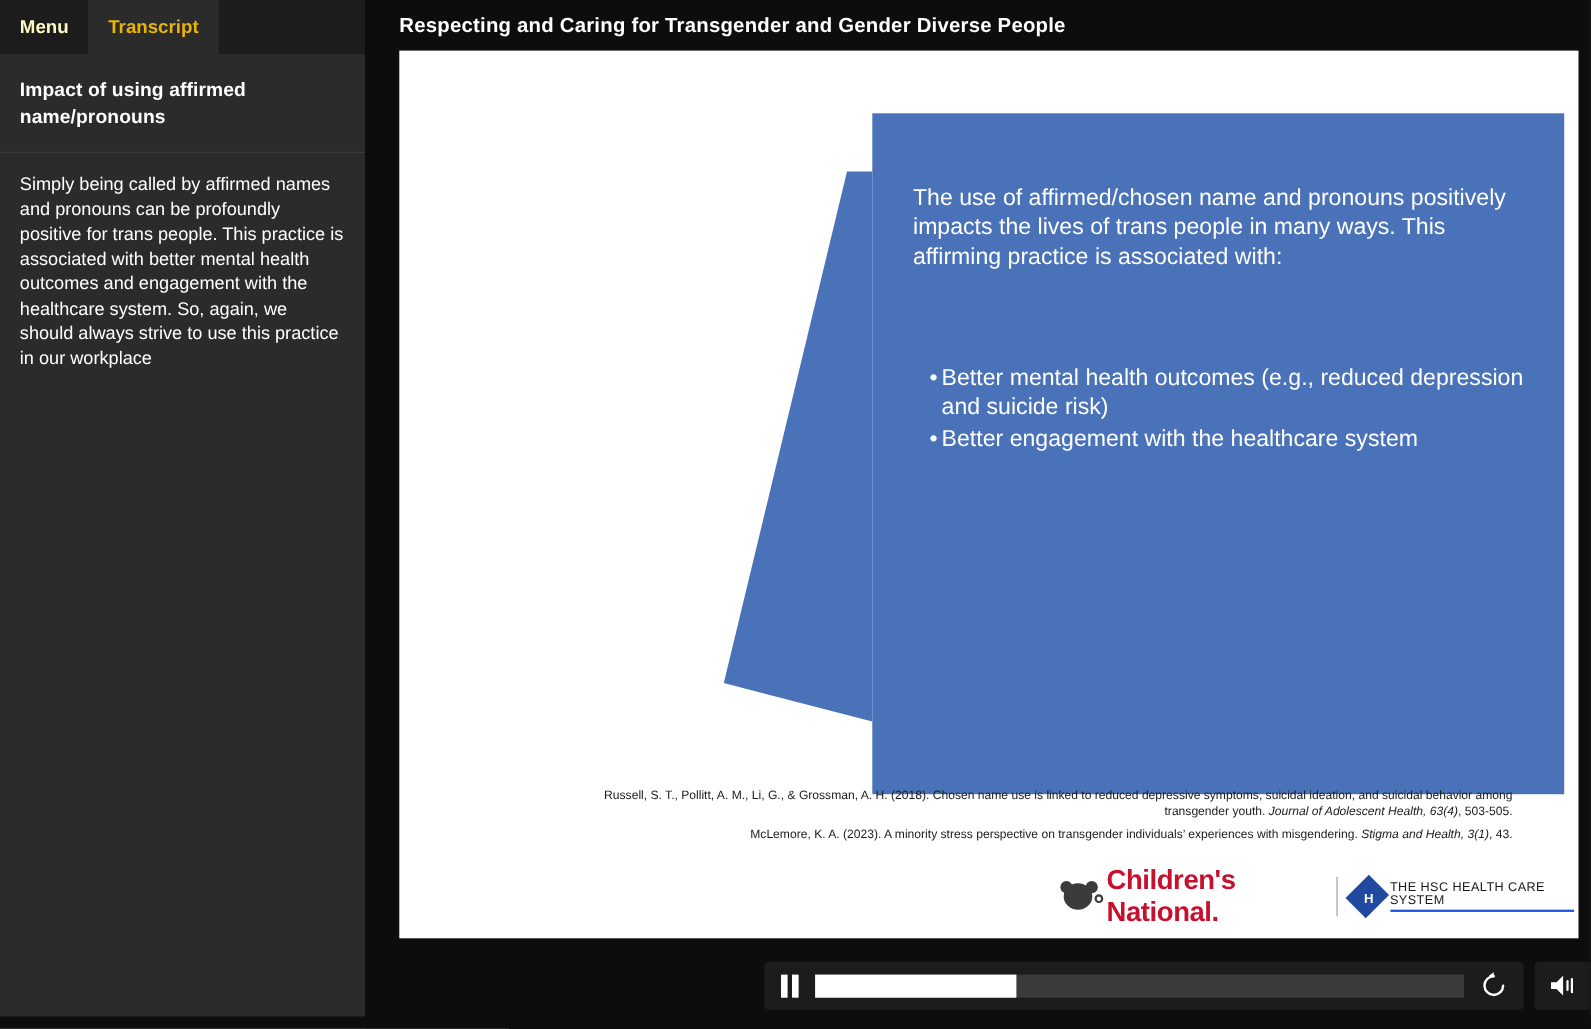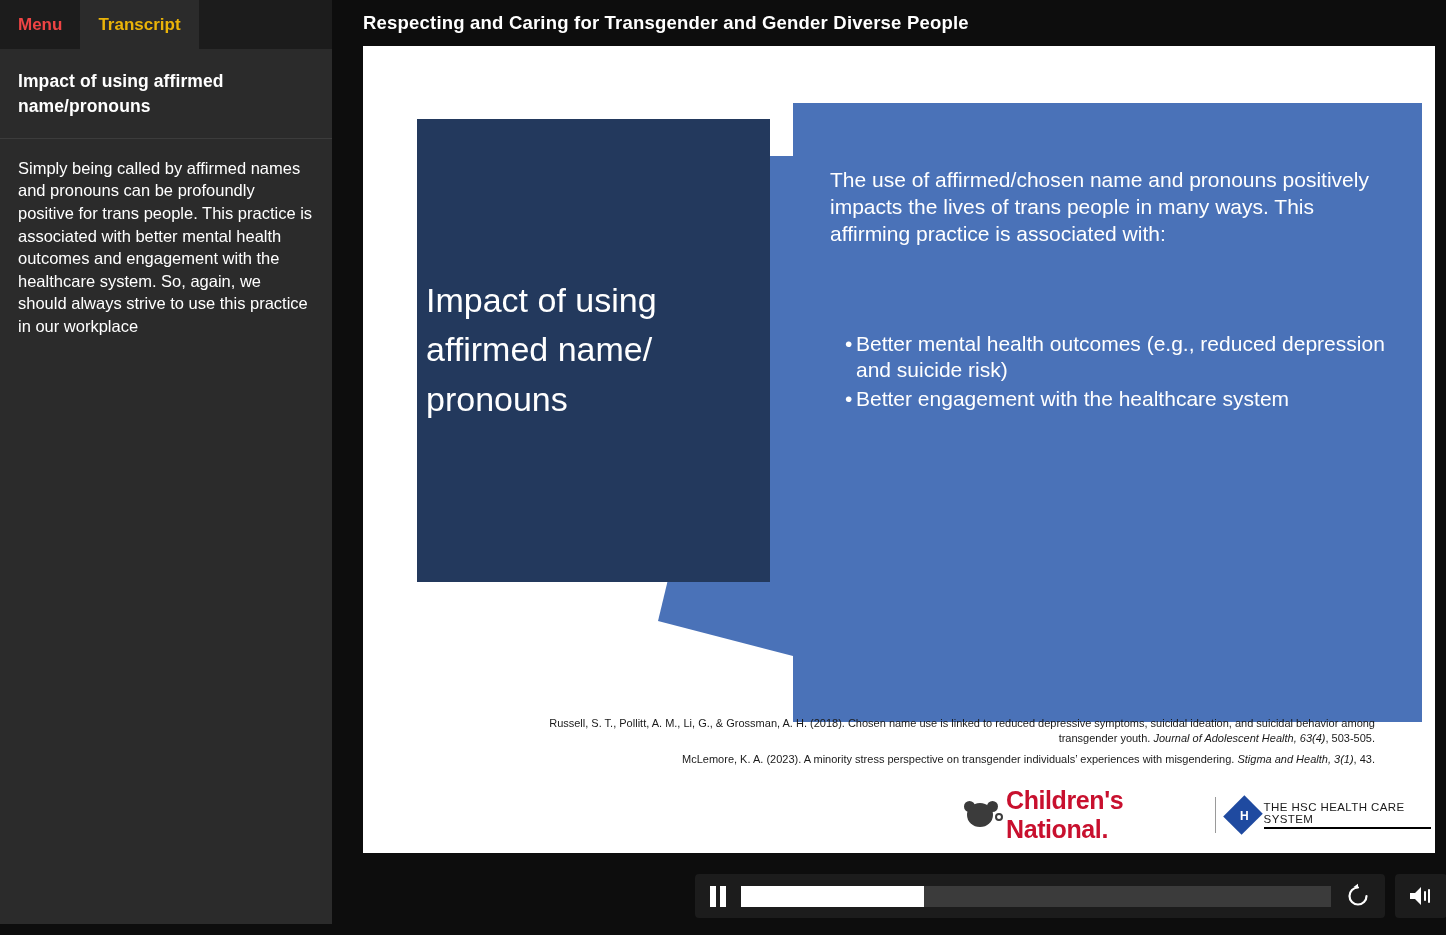--- a/index.html
+++ b/index.html
@@ -32,21 +32,21 @@
     align-items: flex-end;
   }
   .tab {
     height: 49px;
     display: flex;
     align-items: center;
     justify-content: center;
     padding: 0 18px;
     font-size: 17px;
     font-weight: bold;
-    color: #ef4444;
+    color: #fef9c3;
     cursor: pointer;
   }
   .tab.active {
     background: #2b2b2b;
     color: #eab308;
   }
   .transcript-panel {
     position: absolute;
     left: 0; top: 49px;
     width: 332px; height: 875px;
@@ -233,21 +233,21 @@
     justify-content: center;
     transform: rotate(-45deg);
     color: #fff;
     font-size: 12px;
     font-weight: bold;
   }
   .hsc-text {
     color: #1a1a1a;
     font-size: 11.5px;
     letter-spacing: .4px;
-    border-bottom: 2px solid #000000;
+    border-bottom: 2px solid #1d4ed8;
     padding-bottom: 2px;
   }
 
   
   .playerbar {
     position: absolute;
     left: 363px; top: 869px;
     width: 1053px; height: 54px;
     display: flex;
     align-items: center;
@@ -348,23 +348,20 @@
             <span class="bullet-dot">•</span>
             <span class="bullet-text">Better mental health outcomes (e.g., reduced depression and suicide risk)</span>
           </div>
           <div>
             <span class="bullet-dot">•</span>
             <span class="bullet-text">Better engagement with the healthcare system</span>
           </div>
         </div>
       </div>
 
-      <div class="dark-box">
-        <div class="dark-box-text">Impact of using affirmed name/ pronouns</div>
-      </div>
 
       <div class="refs">
         <p><span>Russell, S. T., Pollitt, A. M., Li, G., &amp; Grossman, A. H. (2018). Chosen name use is linked to reduced depressive symptoms, suicidal ideation, and suicidal behavior among transgender youth. </span><i>Journal of Adolescent Health, 63(4)</i><span>, 503-505.</span></p>
         <p><span>McLemore, K. A. (2023). A minority stress perspective on transgender individuals’ experiences with misgendering. </span><i>Stigma and Health, 3(1)</i><span>, 43.</span></p>
       </div>
 
       <div class="logos">
         <div class="cn-logo">
           <div class="cn-bear">
             <div class="ear1"></div>

